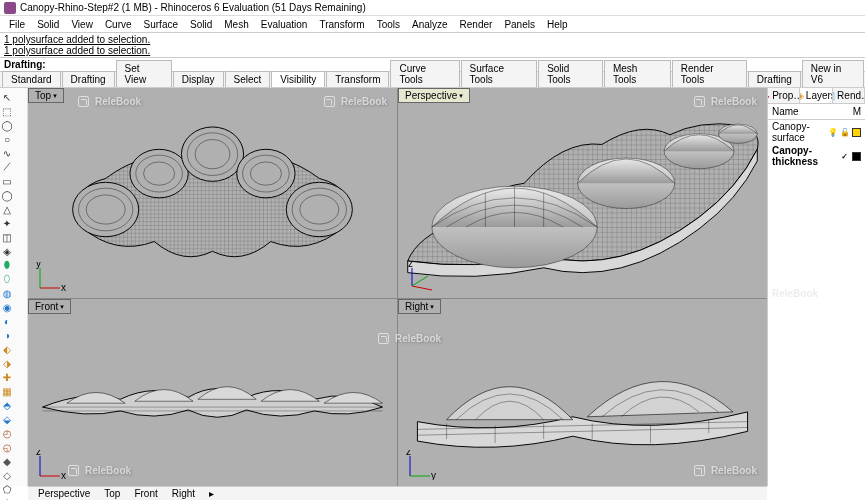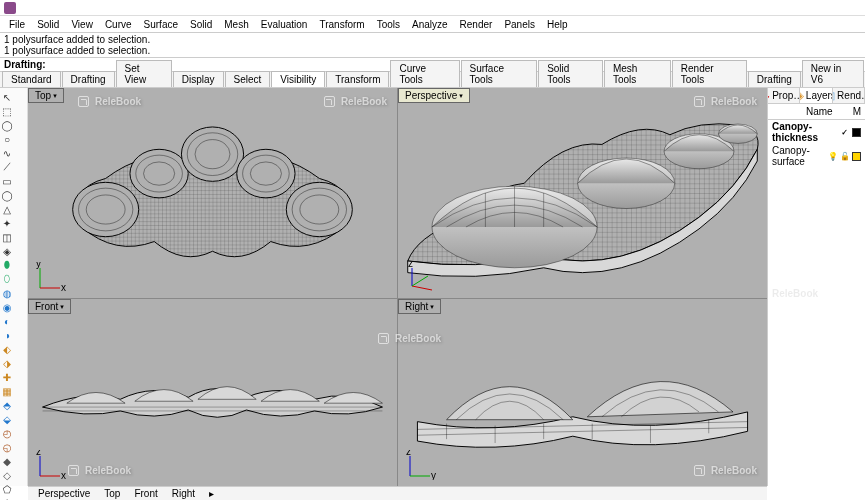--- a/index.html
+++ b/index.html
@@ -2,21 +2,21 @@
 <html><head>
 <meta charset="utf-8">
 <style>
 * { margin: 0; padding: 0; box-sizing: border-box; font-family: "Segoe UI", Tahoma, sans-serif; font-size: 10px; }
 body { background: #fff; width: 865px; height: 500px; overflow: hidden; position: relative; }
 .titlebar { height: 16px; background: #fff; border-bottom: 1px solid #ddd; display: flex; align-items: center; padding-left: 4px; gap: 4px; }
 .titlebar .icon { width: 12px; height: 12px; background: #8a4a8a; border-radius: 2px; }
 .titlebar .title { font-size: 10px; }
 .menubar { height: 16px; display: flex; align-items: center; gap: 2px; padding-left: 4px; }
 .menubar span { padding: 1px 5px; font-size: 10px; cursor: default; }
-.cmdlog { border-top: 1px solid #ccc; border-bottom: 1px solid #ccc; padding: 1px 4px; font-size: 10px; line-height: 11px; min-height: 22px; }
+.cmdlog { border-top: 1px solid #ccc; border-bottom: 1px solid #ccc; padding: 1px 4px; font-size: 10px; line-height: 11px; min-height: 22px; text-decoration: underline; }
 .cmdline { display: flex; align-items: center; padding: 1px 4px; font-size: 10px; height: 14px; border-bottom: 1px solid #ccc; }
 .cmdline b { font-weight: bold; margin-right: 2px; }
 .tabbar { height: 16px; background: #f4f4f4; border-bottom: 1px solid #ccc; display: flex; align-items: flex-end; padding-left: 2px; }
 .tabbar span { padding: 2px 8px; font-size: 10px; border: 1px solid #bbb; border-bottom: none; background: #f4f4f4; margin-right: 1px; cursor: default; }
 .tabbar span.active { background: #fff; }
 .toolbar-row { height: 18px; background: #fafafa; display: flex; align-items: center; padding-left: 2px; gap: 1px; border-bottom: 1px solid #ddd; }
 .toolbar-row .tbtn { width: 14px; height: 14px; display: flex; align-items: center; justify-content: center; cursor: default; }
 .toolbar-row .sep { width: 1px; height: 14px; background: #ccc; margin: 0 2px; }
 .workarea { position: absolute; top: 88px; left: 0; right: 0; bottom: 14px; display: flex; }
 .lefttools { width: 28px; background: #fafafa; border-right: 1px solid #ddd; display: flex; flex-wrap: wrap; align-content: flex-start; padding-top: 2px; }
@@ -24,41 +24,42 @@
 .viewports { flex: 1; display: grid; grid-template-columns: 1fr 1fr; grid-template-rows: 210px 1fr; gap: 1px; background: #888; position: relative; }
 .viewport { background: #b0b0b0; position: relative; overflow: hidden; }
 .vp-label { position: absolute; top: 0; left: 0; background: #b0b0b0; border: 1px solid #666; font-size: 10px; padding: 1px 6px; display: flex; align-items: center; gap: 2px; z-index: 2; }
 .vp-label.active { background: #e8e8d0; }
 .vp-label .tri { font-size: 7px; }
 .vp-axis { position: absolute; bottom: 6px; left: 8px; z-index: 2; }
 .sidepanel { width: 98px; background: #fff; border-left: 1px solid #ccc; display: flex; flex-direction: column; }
 .sidetabs { height: 16px; display: flex; border-bottom: 1px solid #ccc; }
 .sidetabs .st { flex: 1; font-size: 9px; display: flex; align-items: center; justify-content: center; gap: 2px; border-right: 1px solid #ccc; background: #f4f4f4; overflow: hidden; white-space: nowrap; }
 .sidetabs .st.active { background: #fff; }
-.layer-head { display: flex; border-bottom: 1px solid #ccc; font-size: 9px; padding-left: 34px; }
+.layer-head { display: flex; border-bottom: 1px solid #ccc; font-size: 9px; }
 .layer-head span:first-child { flex: 1; padding: 2px 4px; }
 .layer-head span:last-child { width: 24px; text-align: right; padding: 2px 4px; }
 .layer-row { display: flex; align-items: center; font-size: 9px; padding: 1px 4px; gap: 2px; }
 .layer-row .lname { flex: 1; }
 .layer-row.sel { font-weight: bold; }
 .swatch { width: 9px; height: 9px; border: 1px solid #333; }
 .bottombar { position: absolute; bottom: 0; left: 28px; right: 98px; height: 14px; background: #f4f4f4; border-top: 1px solid #ccc; display: flex; align-items: center; padding-left: 4px; gap: 2px; }
 .bottombar span { padding: 1px 6px; font-size: 10px; }
 .watermark { position: absolute; font-family: Arial, sans-serif; font-weight: bold; color: rgba(255,255,255,0.6); pointer-events: none; text-shadow: 1px 1px 3px rgba(0,0,0,0.25); z-index: 5; display:flex; align-items:center; gap:6px; }
 .watermark.big { font-size: 38px; }
 .watermark.small { font-size: 16px; }
 .wm-logo { width: 1.1em; height: 1.1em; border: 0.12em solid rgba(255,255,255,0.6); border-radius: 0.2em; position: relative; }
 .wm-logo::after { content:""; position:absolute; inset:0.15em; border:0.1em solid rgba(255,255,255,0.6); border-left:none; border-bottom:none; border-radius:0 0.15em 0 0; }
 .model-svg { position: absolute; inset: 0; width: 100%; height: 100%; }
 </style>
 </head>
 <body>
 
 <div class="titlebar">
   <div class="icon"></div>
+  <span class="title">Canopy-Rhino-Step#2 (1 MB) - Rhinoceros 6 Evaluation (51 Days Remaining)</span>
 </div>
 
 <div class="menubar" id="menubar">
     <span>File</span>
     <span>Solid</span>
     <span>View</span>
     <span>Curve</span>
     <span>Surface</span>
     <span>Solid</span>
     <span>Mesh</span>
@@ -355,31 +356,31 @@
         <div class="st">
           <span style="color:#6ad">▣</span>
           <span>Rend…</span>
         </div>
       </div>
     <div class="layer-head">
       <span>Name</span>
       <span>M</span>
     </div>
     <div id="layerlist">
+        <div class="layer-row">
+          <span class="lname">Canopy-surface</span>
+          <span style="font-size:8px">💡</span>
+          <span style="font-size:8px">🔓</span>
+          <span class="swatch" style="background:#ffd400"></span>
+        </div>
         <div class="layer-row sel">
           <span class="lname">Canopy-thickness</span>
           <span style="font-size:8px">✓</span>
           <span style="font-size:8px"></span>
           <span class="swatch" style="background:#000000"></span>
-        </div>
-        <div class="layer-row">
-          <span class="lname">Canopy-surface</span>
-          <span style="font-size:8px">💡</span>
-          <span style="font-size:8px">🔓</span>
-          <span class="swatch" style="background:#ffd400"></span>
         </div>
       </div>
     <div class="watermark small" style="position:relative;margin-top:120px;margin-left:4px;color:rgba(0,0,0,0.08);text-shadow:none">
         <span>ReleBook</span>
       </div>
   </div>
 </div>
 
 <div class="bottombar" id="bottombar">
     <span>Perspective</span>

